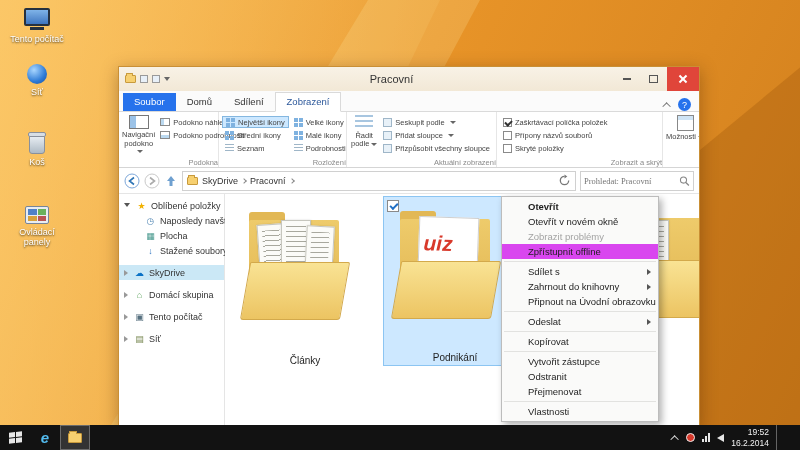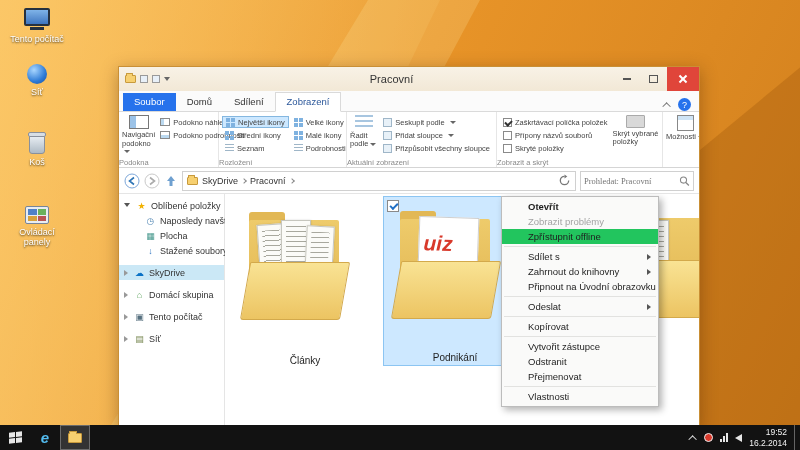--- a/index.html
+++ b/index.html
@@ -46,22 +46,22 @@
   .tabs{height:21px;background:#FBFBFB;display:flex;align-items:flex-end;border-bottom:1px solid #DADADA;flex:none}
   .tab{padding:3px 11px 4px;font-size:9.5px;color:#333;cursor:default}
   .tab.file{background:#2672EC;color:#fff;margin-left:4px}
   .tab.sel{background:#fff;border:1px solid #DADADA;border-bottom:1px solid #fff;margin-bottom:-1px;color:#2B579A}
   .tabs-right{margin-left:auto;display:flex;align-items:center;gap:7px;padding-right:8px}
   .chev-up{width:6px;height:6px;border-left:1px solid #777;border-top:1px solid #777;transform:rotate(45deg) translateY(2px)}
   .help{width:13px;height:13px;border-radius:50%;background:#2672EC;color:#fff;font-size:9px;display:flex;align-items:center;justify-content:center}
   
   .ribbon{height:56px;background:#fff;border-bottom:1px solid #D5D5D5;display:flex;flex:none;overflow:hidden;color:#444}
   .rgroup{position:relative;border-right:1px solid #E6E6E6;padding:2px 3px 11px;display:flex;gap:2px;flex:none}
-  .rgroup-label{position:absolute;bottom:0;left:0;right:0;text-align:left;font-size:7.5px;color:#8A8A8A}
-  .bigbtn{width:46px;display:flex;flex-direction:column;align-items:center;font-size:7.5px;line-height:1.1;cursor:default}
+  .rgroup-label{position:absolute;bottom:0;left:0;right:0;text-align:right;font-size:7.5px;color:#8A8A8A}
+  .bigbtn{width:46px;display:flex;flex-direction:column;align-items:center;text-align:center;font-size:7.5px;line-height:1.1;cursor:default}
   .bb-ico{width:20px;height:17px;margin:1px 0 2px;position:relative}
   .dd{display:inline-block;margin-left:2px;border-left:3px solid transparent;border-right:3px solid transparent;border-top:3px solid #666;vertical-align:middle}
   .vstack{display:flex;flex-direction:column;justify-content:flex-start;gap:1px;padding-top:2px}
   .smallitem{display:flex;align-items:center;gap:3px;height:12px;padding:0 3px;font-size:7.5px;white-space:nowrap;cursor:default}
   .smallitem .si{flex:none}
   .sel-opt{background:#CDE8FF;border:1px solid #84B7E0}
   .si-box{width:9px;height:9px;border:1px solid #9FB6C8;background:#E8F1F8}
   .si-pane{width:10px;height:8px;border:1px solid #8A8A8A;background:linear-gradient(to right,#BBD9F0 40%,#fff 40%)}
   .si-pane2{width:10px;height:8px;border:1px solid #8A8A8A;background:linear-gradient(#fff 55%,#BBD9F0 55%)}
   .si-icons{width:9px;height:9px;background:
@@ -113,33 +113,33 @@
   .quiztext{position:absolute;left:4px;top:14px;font-size:21px;font-weight:bold;font-style:italic;color:#D8392B}
   .quizswoosh{position:absolute;right:3px;bottom:10px;width:24px;height:24px;border:4px solid #D8432B;border-left-color:transparent;border-radius:50%;transform:rotate(-35deg)}
   .itemcb{position:absolute;left:3px;top:3px;width:12px;height:12px;background:#fff;border:1px solid #8A8A8A}
   .itemcb::after{content:"";position:absolute;left:2px;top:2px;width:6px;height:3px;border-left:2px solid #1F6FC5;border-bottom:2px solid #1F6FC5;transform:rotate(-45deg)}
   
   .ctx{position:absolute;left:276px;top:2px;width:158px;background:#FAFAF9;border:1px solid #BCBCBC;
        box-shadow:3px 3px 7px rgba(0,0,0,.3);padding:2px 0;z-index:10;font-size:9.5px;color:#1E1E1E}
   .ctx-item{position:relative;padding:2px 14px 2px 26px;white-space:nowrap;cursor:default}
   .ctx-item.bold{font-weight:bold}
   .ctx-item.dis{color:#A3A3A3}
-  .ctx-item.hl{background:#22c55e}
+  .ctx-item.hl{background:#d946ef}
   .ctx-item.sub::after{content:"";position:absolute;right:7px;top:50%;margin-top:-3px;border-left:4px solid #555;border-top:3px solid transparent;border-bottom:3px solid transparent}
   .ctx-sep{height:1px;background:#E2E2E0;margin:2px 2px}
   
   .taskbar{position:absolute;left:0;bottom:0;width:800px;height:25px;background:#121212;display:flex;align-items:center;z-index:30}
   .tb-btn{width:30px;height:25px;display:flex;align-items:center;justify-content:center}
   .tb-btn.active{background:rgba(255,255,255,.14);border:1px solid rgba(255,255,255,.28)}
   .winlogo{display:grid;grid-template-columns:6px 6px;grid-template-rows:5px 5px;gap:1px;transform:skewY(-7deg)}
   .winlogo i{background:#E6E6E6}
   .ie{font-size:15px;font-weight:bold;color:#53BCF0;font-style:italic}
   .tb-folder{width:14px;height:10px;background:#F7D070;border:1px solid #C89A3C;border-radius:1px;position:relative}
   .tb-folder::before{content:"";position:absolute;top:-3px;left:0;width:6px;height:2px;background:#F7D070;border:1px solid #C89A3C;border-bottom:none}
-  .tray{margin-left:auto;display:flex;align-items:center;gap:7px;padding-right:0;color:#fff}
+  .tray{margin-left:auto;display:flex;align-items:center;gap:7px;padding-right:18px;color:#fff}
   .tr-caret{width:6px;height:6px;border-left:1px solid #ddd;border-top:1px solid #ddd;transform:rotate(45deg) translateY(2px)}
   .tr-alert{width:9px;height:9px;border-radius:50%;background:#D8392B;border:1px solid #F0F0F0}
   .tr-net{display:flex;align-items:flex-end;gap:1px;height:9px}
   .tr-net i{width:2px;background:#E6E6E6}
   .tr-vol{width:0;height:0;border-top:4px solid transparent;border-bottom:4px solid transparent;border-right:7px solid #E6E6E6}
   .clock{text-align:right;font-size:8.5px;line-height:1.2;color:#F2F2F2}
   .showdesk{width:6px;height:25px;border-left:1px solid rgba(255,255,255,.35)}
 </style>
 </head>
 <body>
@@ -286,24 +286,20 @@
           <span>Zaškrtávací políčka položek</span>
         </div>
         <div class="smallitem">
           <span class="cb"></span>
           <span>Přípony názvů souborů</span>
         </div>
         <div class="smallitem">
           <span class="cb"></span>
           <span>Skryté položky</span>
         </div>
-      </div>
-      <div class="bigbtn" style="width:48px">
-        <div class="bb-ico icon-hide"></div>
-        <div><span>Skrýt vybrané položky</span></div>
       </div>
       <div class="rgroup-label">Zobrazit a skrýt</div>
     </div>
 
     <div class="rgroup" style="width:44px;border-right:none">
       <div class="bigbtn">
         <div class="bb-ico icon-opts"></div>
         <div><span>Možnosti</span><span class="dd"></span></div>
       </div>
     </div>
@@ -414,20 +410,21 @@
         <div class="bfold">
           <div class="bf-tab"></div>
             <div class="bf-back"></div>
           <div class="paper" style="left:34px;top:18px;width:30px;height:76px"></div>
           <div class="bf-front"></div>
         </div>
       </div>
 
       <div class="ctx">
         <div class="ctx-item bold">Otevřít</div>
+        <div class="ctx-item">Otevřít v novém okně</div>
         <div class="ctx-item dis">Zobrazit problémy</div>
         <div class="ctx-item hl">Zpřístupnit offline</div>
         <div class="ctx-sep"></div>
         <div class="ctx-item sub">Sdílet s</div>
         <div class="ctx-item sub">Zahrnout do knihovny</div>
         <div class="ctx-item">Připnout na Úvodní obrazovku</div>
         <div class="ctx-sep"></div>
         <div class="ctx-item sub">Odeslat</div>
         <div class="ctx-sep"></div>
         <div class="ctx-item">Kopírovat</div>

